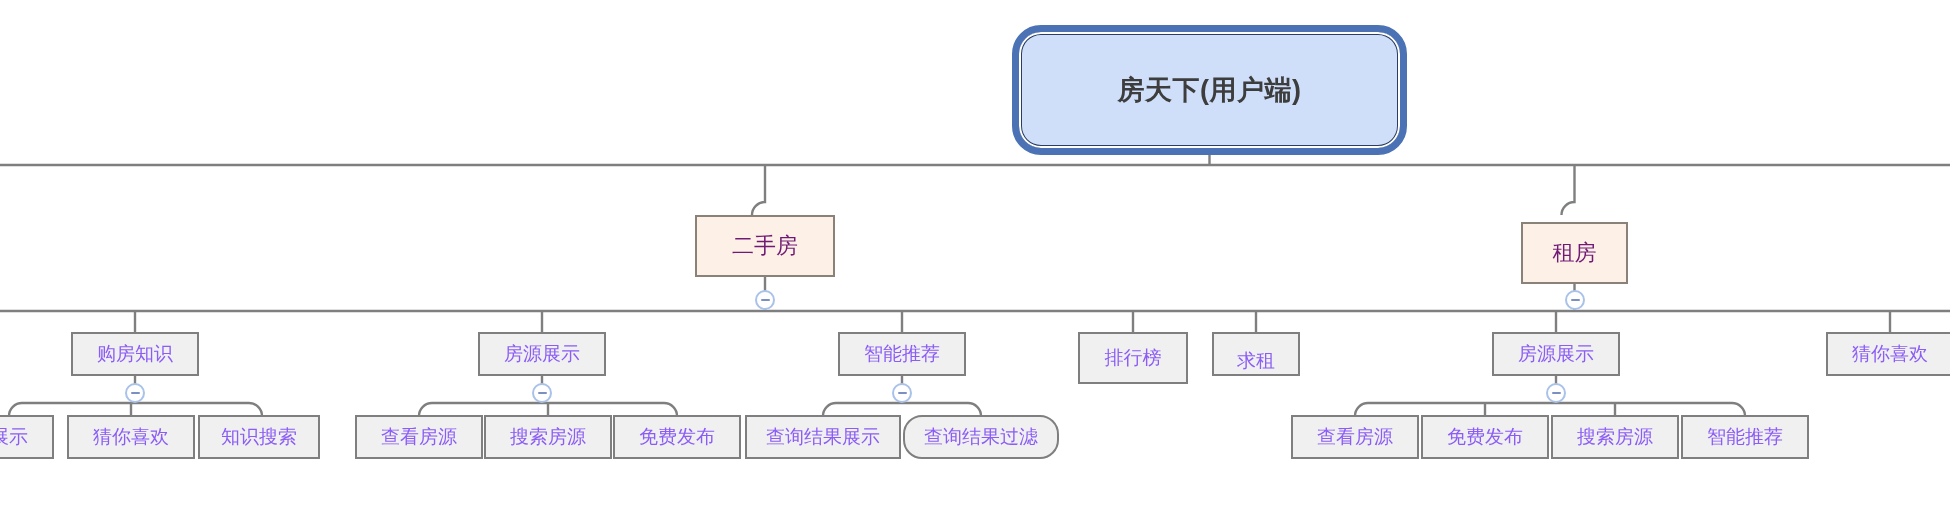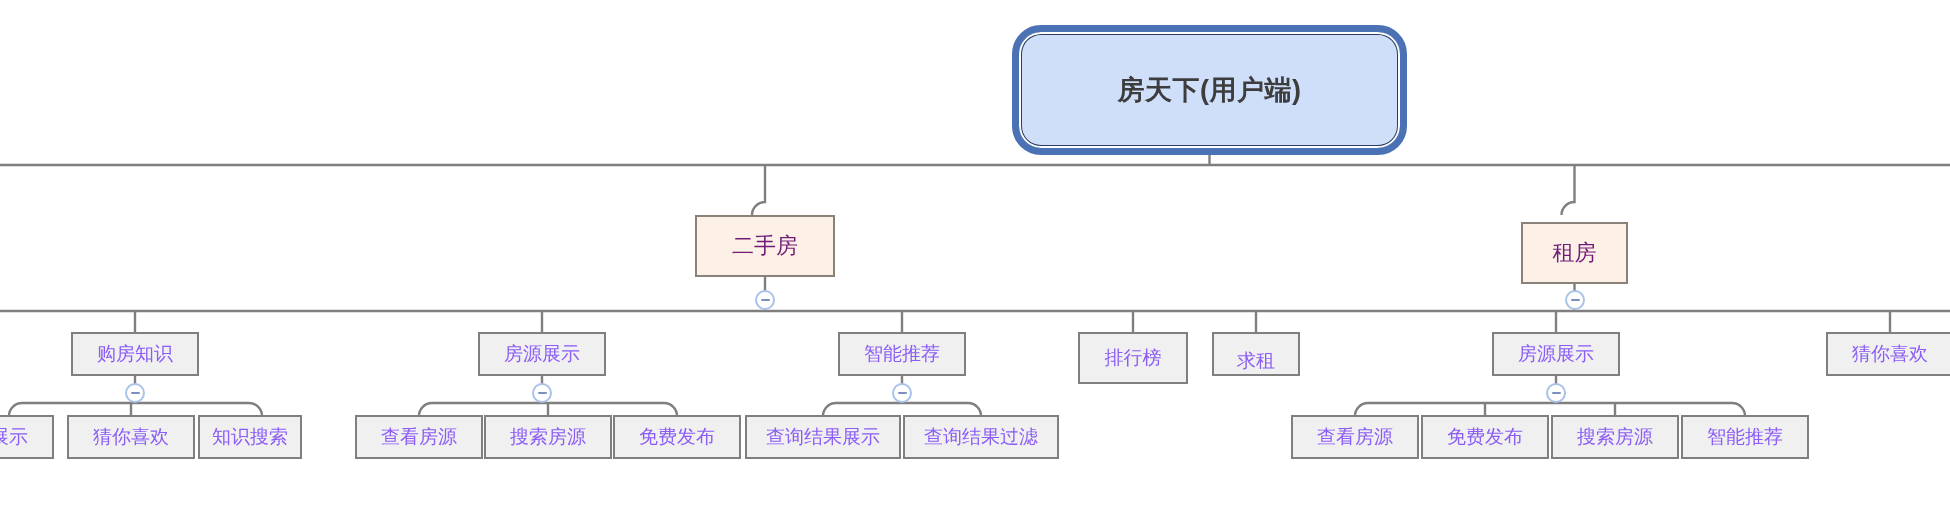--- a/index.html
+++ b/index.html
@@ -165,36 +165,36 @@
         <span>猜你喜欢</span>
       </div>
     </div>
   <div id="leaf-layer">
       <div class="node leaf" style="left: -36px; top: 415px; width: 90px; height: 44px;">
         <span>展示</span>
       </div>
       <div class="node leaf" style="left: 67px; top: 415px; width: 128px; height: 44px;">
         <span>猜你喜欢</span>
       </div>
-      <div class="node leaf" style="left: 198px; top: 415px; width: 104px; height: 44px;">
+      <div class="node leaf" style="left: 198px; top: 415px; width: 122px; height: 44px;">
         <span>知识搜索</span>
       </div>
       <div class="node leaf" style="left: 355px; top: 415px; width: 128px; height: 44px;">
         <span>查看房源</span>
       </div>
       <div class="node leaf" style="left: 484px; top: 415px; width: 128px; height: 44px;">
         <span>搜索房源</span>
       </div>
       <div class="node leaf" style="left: 613px; top: 415px; width: 128px; height: 44px;">
         <span>免费发布</span>
       </div>
       <div class="node leaf" style="left: 745px; top: 415px; width: 156px; height: 44px; align-items: center;">
         <span>查询结果展示</span>
       </div>
-      <div class="node leaf" style="left: 903px; top: 415px; width: 156px; height: 44px;">
+      <div class="node leaf" style="left: 903px; top: 415px; width: 156px; height: 44px; border-radius: 19px;">
         <span>查询结果过滤</span>
       </div>
       <div class="node leaf" style="left: 1291px; top: 415px; width: 128px; height: 44px;">
         <span>查看房源</span>
       </div>
       <div class="node leaf" style="left: 1421px; top: 415px; width: 128px; height: 44px;">
         <span>免费发布</span>
       </div>
       <div class="node leaf" style="left: 1551px; top: 415px; width: 128px; height: 44px;">
         <span>搜索房源</span>

